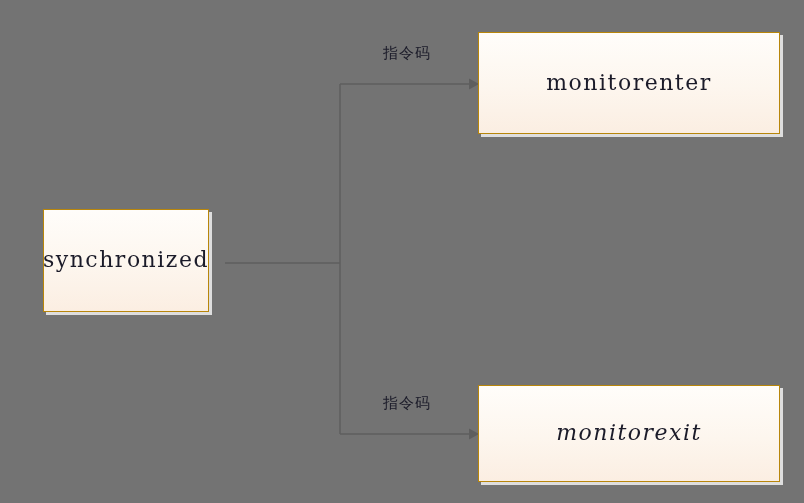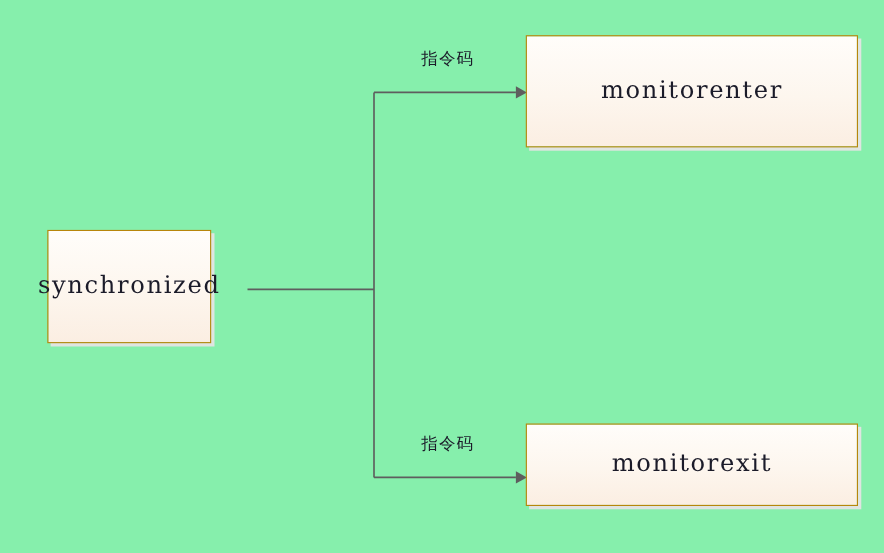--- a/index.html
+++ b/index.html
@@ -7,21 +7,21 @@
     padding: 0;
     background: #ffffff;
   }
   body {
     font-family: "DejaVu Serif", "Liberation Serif", serif;
   }
   #canvas {
     position: relative;
     width: 804px;
     height: 503px;
-    background: #86efac;
+    background: #737373;
     overflow: hidden;
   }
 
   
   .node {
     position: absolute;
     box-sizing: border-box;
     border: 1.6px solid #b8860b;
     background: linear-gradient(180deg, #fffdfa 0%, #fdf6ee 55%, #fbeee2 100%);
     box-shadow: 3px 3px 0 0 rgba(228, 228, 228, 0.95);
@@ -39,24 +39,24 @@
     font-family: "DejaVu Serif", "Liberation Serif", serif;
     font-size: 22px;
     letter-spacing: 1.5px;
   }
   .cjk-label {
     font-family: "DejaVu Serif", "Liberation Serif", serif;
     font-size: 23px;
     letter-spacing: 2px;
   }
 
-  #node-synchronized { left: 43px;  top: 209px; width: 149px; height: 103px; }
+  #node-synchronized { left: 43px;  top: 209px; width: 166px; height: 103px; }
   #node-monitorenter { left: 478px; top: 32px;  width: 302px; height: 102px; }
   #node-business     { left: 478px; top: 211px; width: 302px; height: 98px;  }
-  #node-monitorexit  { left: 478px; top: 385px; width: 302px; height: 75px;  }
+  #node-monitorexit  { left: 478px; top: 385px; width: 302px; height: 97px; font-style: italic;  }
 
   
   #connectors {
     position: absolute;
     left: 0;
     top: 0;
     width: 804px;
     height: 503px;
     pointer-events: none;
   }

